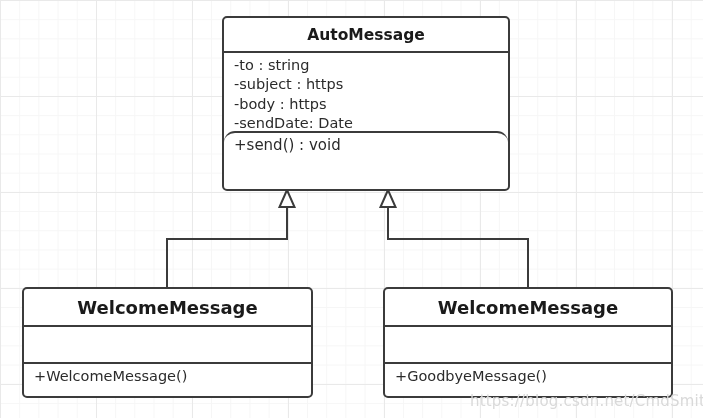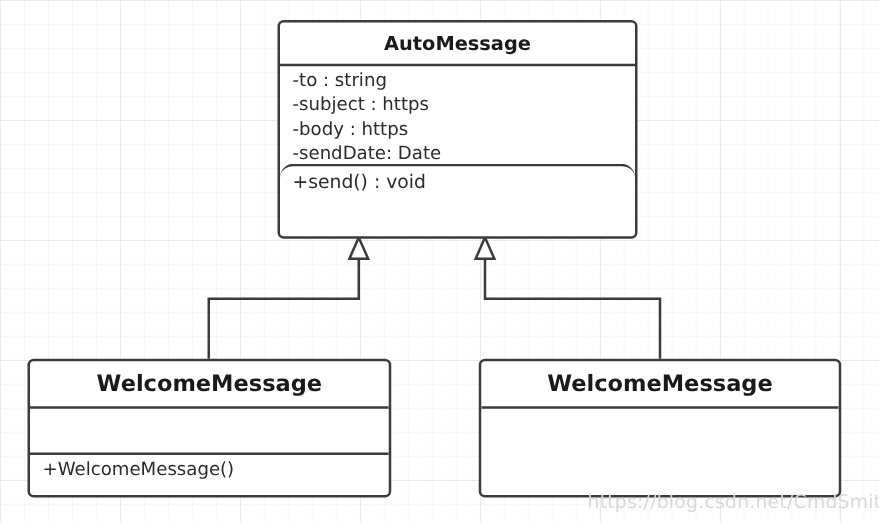--- a/index.html
+++ b/index.html
@@ -129,17 +129,20 @@
     <div class="uml-name">WelcomeMessage</div>
     <div class="uml-compartment uml-attributes empty"></div>
     <div class="uml-compartment uml-operations">
       <div class="uml-member">+WelcomeMessage()</div>
     </div>
   </div>
 
   <div class="uml-class sub" id="class-goodbyemessage">
     <div class="uml-name">WelcomeMessage</div>
     <div class="uml-compartment uml-attributes empty"></div>
+    <div class="uml-compartment uml-operations">
+      <div class="uml-member">+GoodbyeMessage()</div>
+    </div>
   </div>
 
   <div id="watermark">https://blog.csdn.net/CmdSmith</div>
 
 </div>
 
 </body></html>

